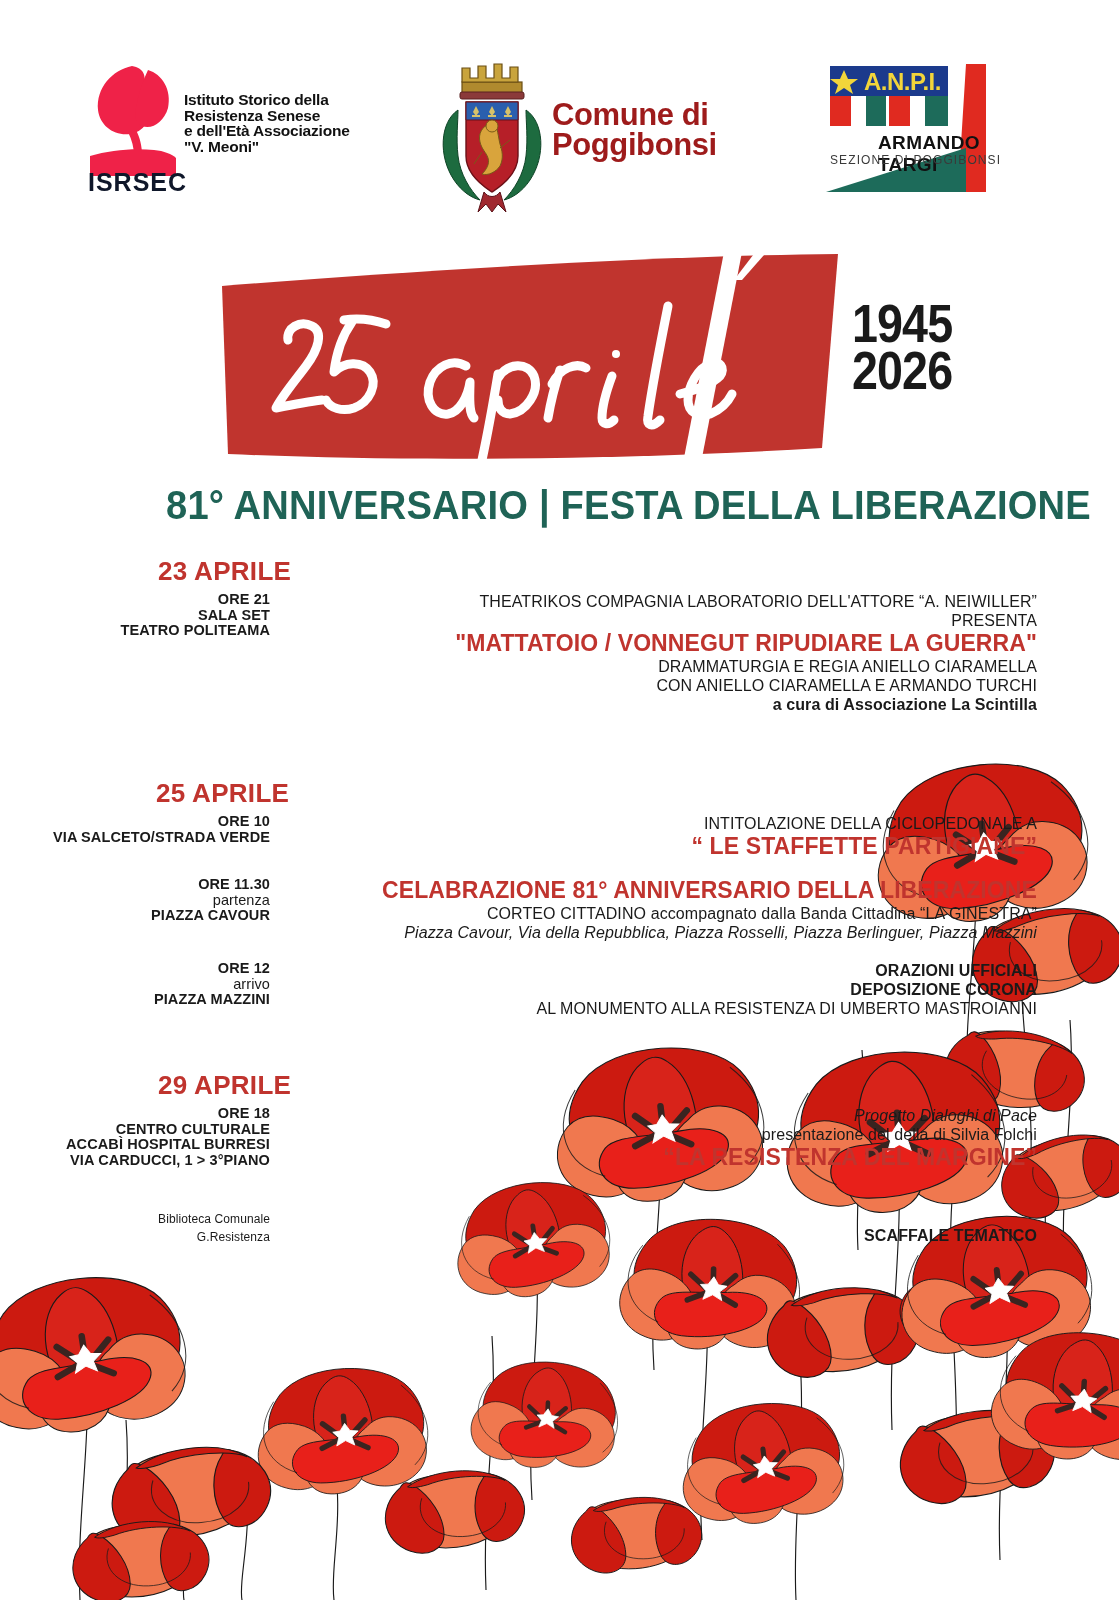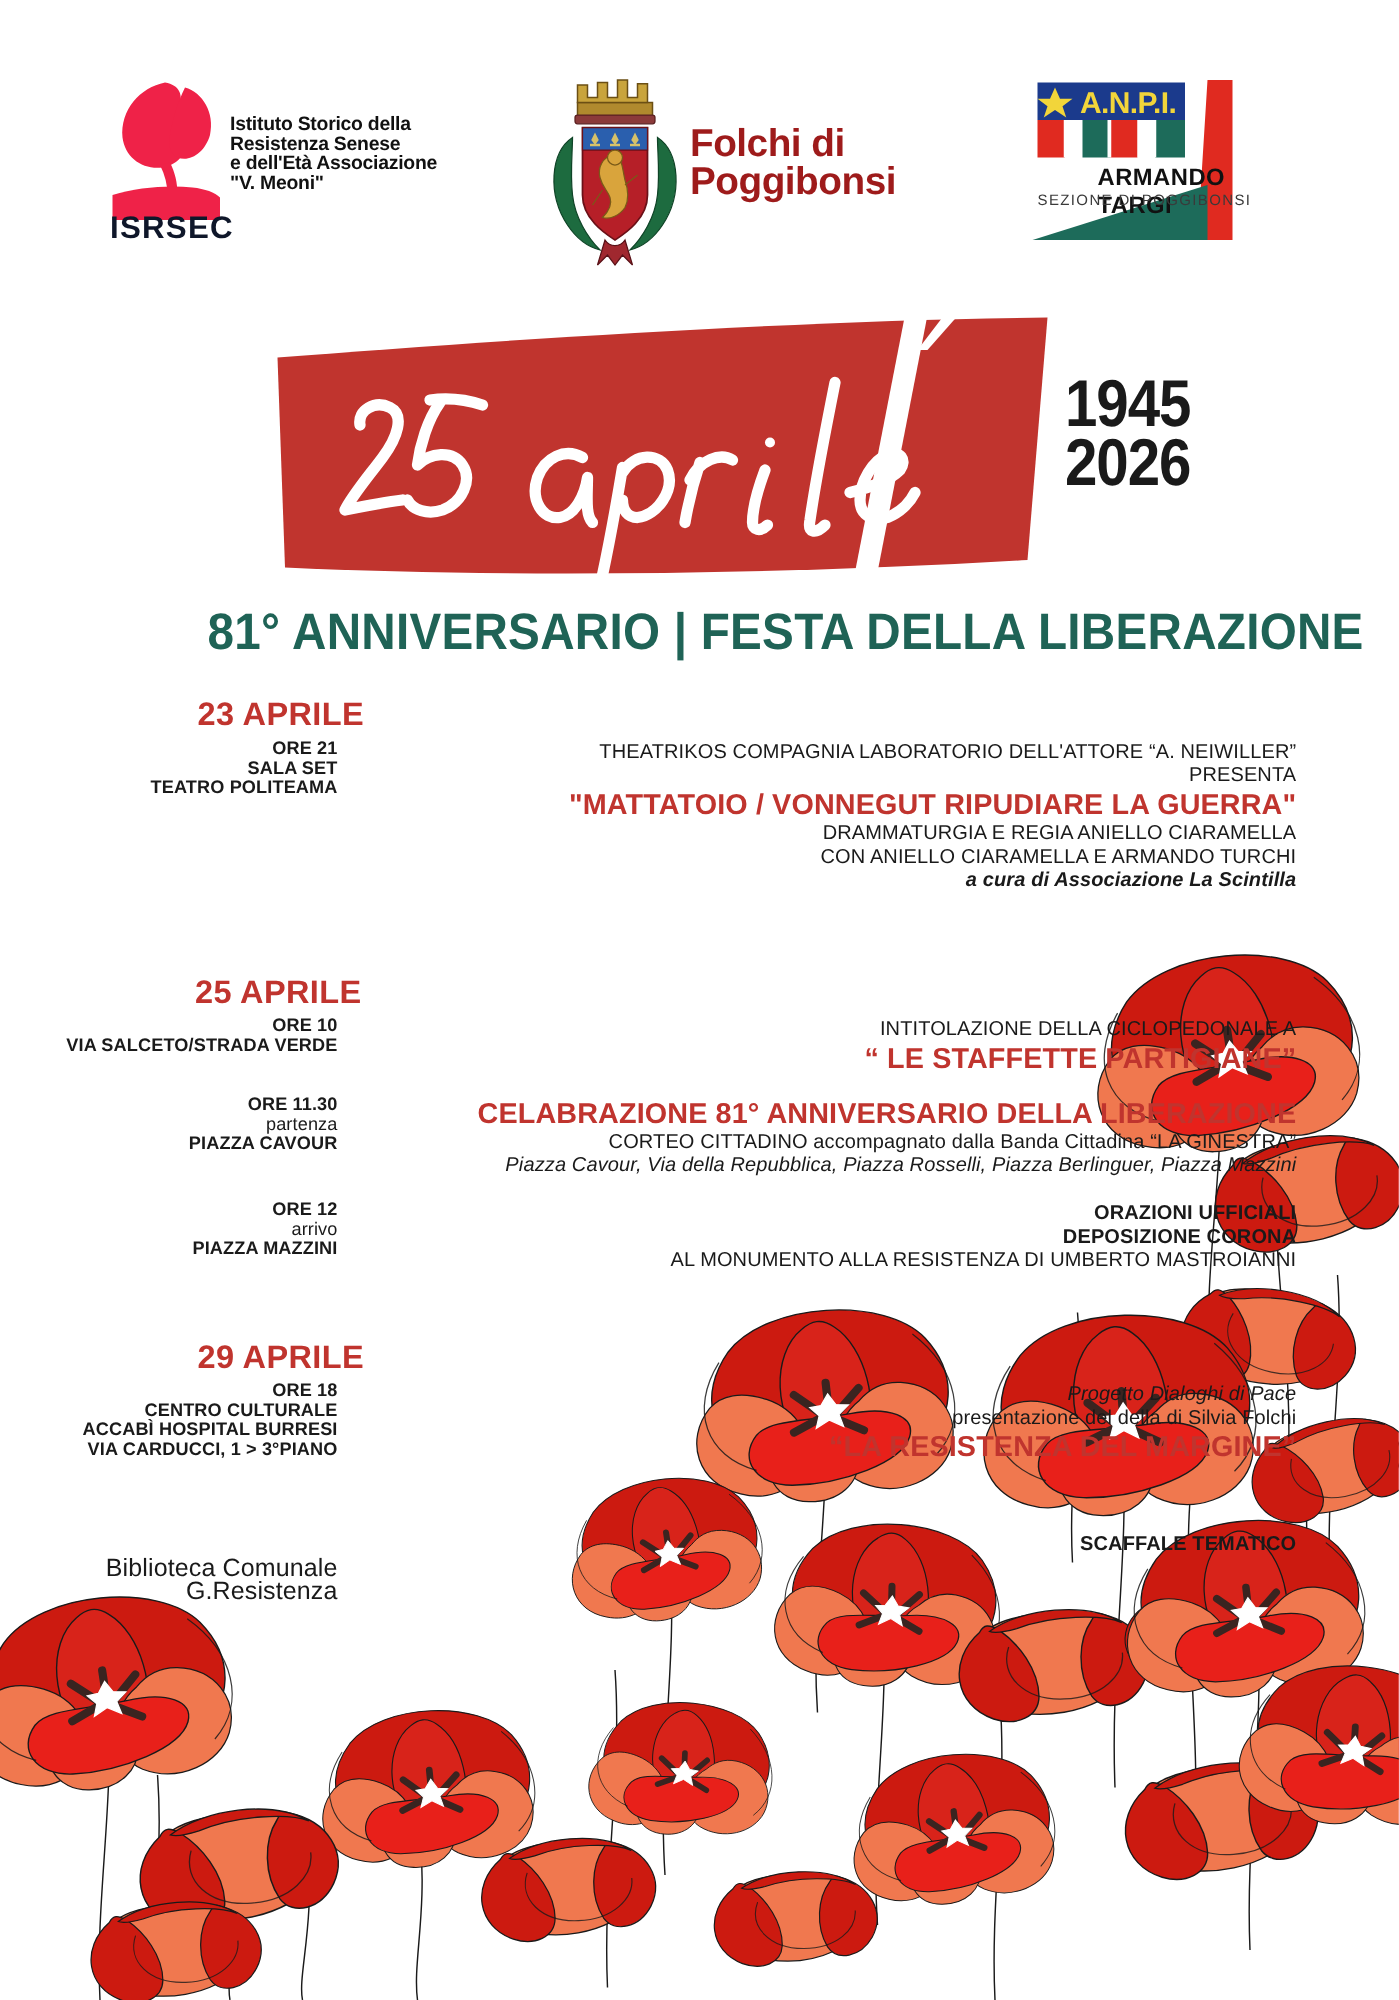--- a/index.html
+++ b/index.html
@@ -53,21 +53,21 @@
     position:absolute;}
   .lbl{position:absolute;text-align:right;width:260px;left:10px;
     font-size:14.5px;line-height:15.5px;font-weight:700;color:#1a1a1a;
     letter-spacing:.1px;}
   .lbl .small{font-weight:400;}
   .body{position:absolute;left:277px;width:760px;}
   .l{font-size:16px;line-height:19px;letter-spacing:.1px;white-space:nowrap;text-align:right;}
   .bold{font-weight:700;}
   .big-red{color:#c0342e;font-weight:800;font-size:23px;line-height:27px;letter-spacing:.1px;}
   .ital{font-style:italic;}
-  .right-ital{text-align:right;font-style:italic;font-weight:700;font-size:16px;}
+  .right-ital{text-align:right;font-weight:700;font-size:16px;}
 </style>
 </head>
 <body>
 
 <div class="poster">
 
   <svg id="flowers" viewBox="0 0 1119 1600">
     <defs>
       <g id="poppy-open">
 
@@ -205,21 +205,21 @@
 
           <g fill="#d9a43c" stroke="#7a5a18" stroke-width="1">
             <path d="M58,72 C50,74 46,82 48,90 C50,98 54,100 56,106 C58,112 54,118 50,122 C56,124 64,120 68,114 C72,106 70,98 68,92 C66,84 66,76 62,72 Z"></path>
             <circle cx="60" cy="74" r="6"></circle>
             <path d="M50,100 L42,112 M68,96 L78,88"></path>
           </g>
 
           <path d="M52,140 C56,146 64,146 68,140 L74,160 L66,152 L60,160 L54,152 L46,160 Z" fill="#a0282f" stroke="#5a1218" stroke-width="1"></path>
         </svg>
         <div class="comune-text">
-          <div>Folchi di</div>
+          <div>Comune di</div>
           <div>Poggibonsi</div>
         </div>
       </div>
 
       <div class="logo-anpi">
         <svg viewBox="0 0 200 165" width="200" height="165" style="position:absolute;left:0;top:0;">
 
           <path d="M148,12 L168,12 L168,140 L140,140 Z" fill="#e02a20"></path>
           <path d="M8,140 L148,96 L148,140 Z" fill="#1d6b5a"></path>
 
@@ -336,21 +336,21 @@
           <div>ORE 18</div>
           <div>CENTRO CULTURALE</div>
           <div>ACCABÌ HOSPITAL BURRESI</div>
           <div>VIA CARDUCCI, 1 &gt; 3°PIANO</div>
         </div>
         <div class="body" style="top: 550px;">
           <div class="l ital">Progetto Dialoghi di Pace</div>
           <div class="l">presentazione del della di Silvia Folchi</div>
           <div class="l big-red">“LA RESISTENZA DEL MARGINE”</div>
         </div>
-        <div class="lbl" style="top: 690px; font-weight: 400; font-size: 20px; line-height: 18px;">
+        <div class="lbl" style="top: 654px; font-weight: 400; font-size: 12px; line-height: 18px;">
           <div>Biblioteca Comunale</div>
           <div>G.Resistenza</div>
         </div>
         <div class="body" style="top: 670px;">
           <div class="l bold">SCAFFALE TEMATICO</div>
         </div>
       </div>
 
   </div>
 </div>

